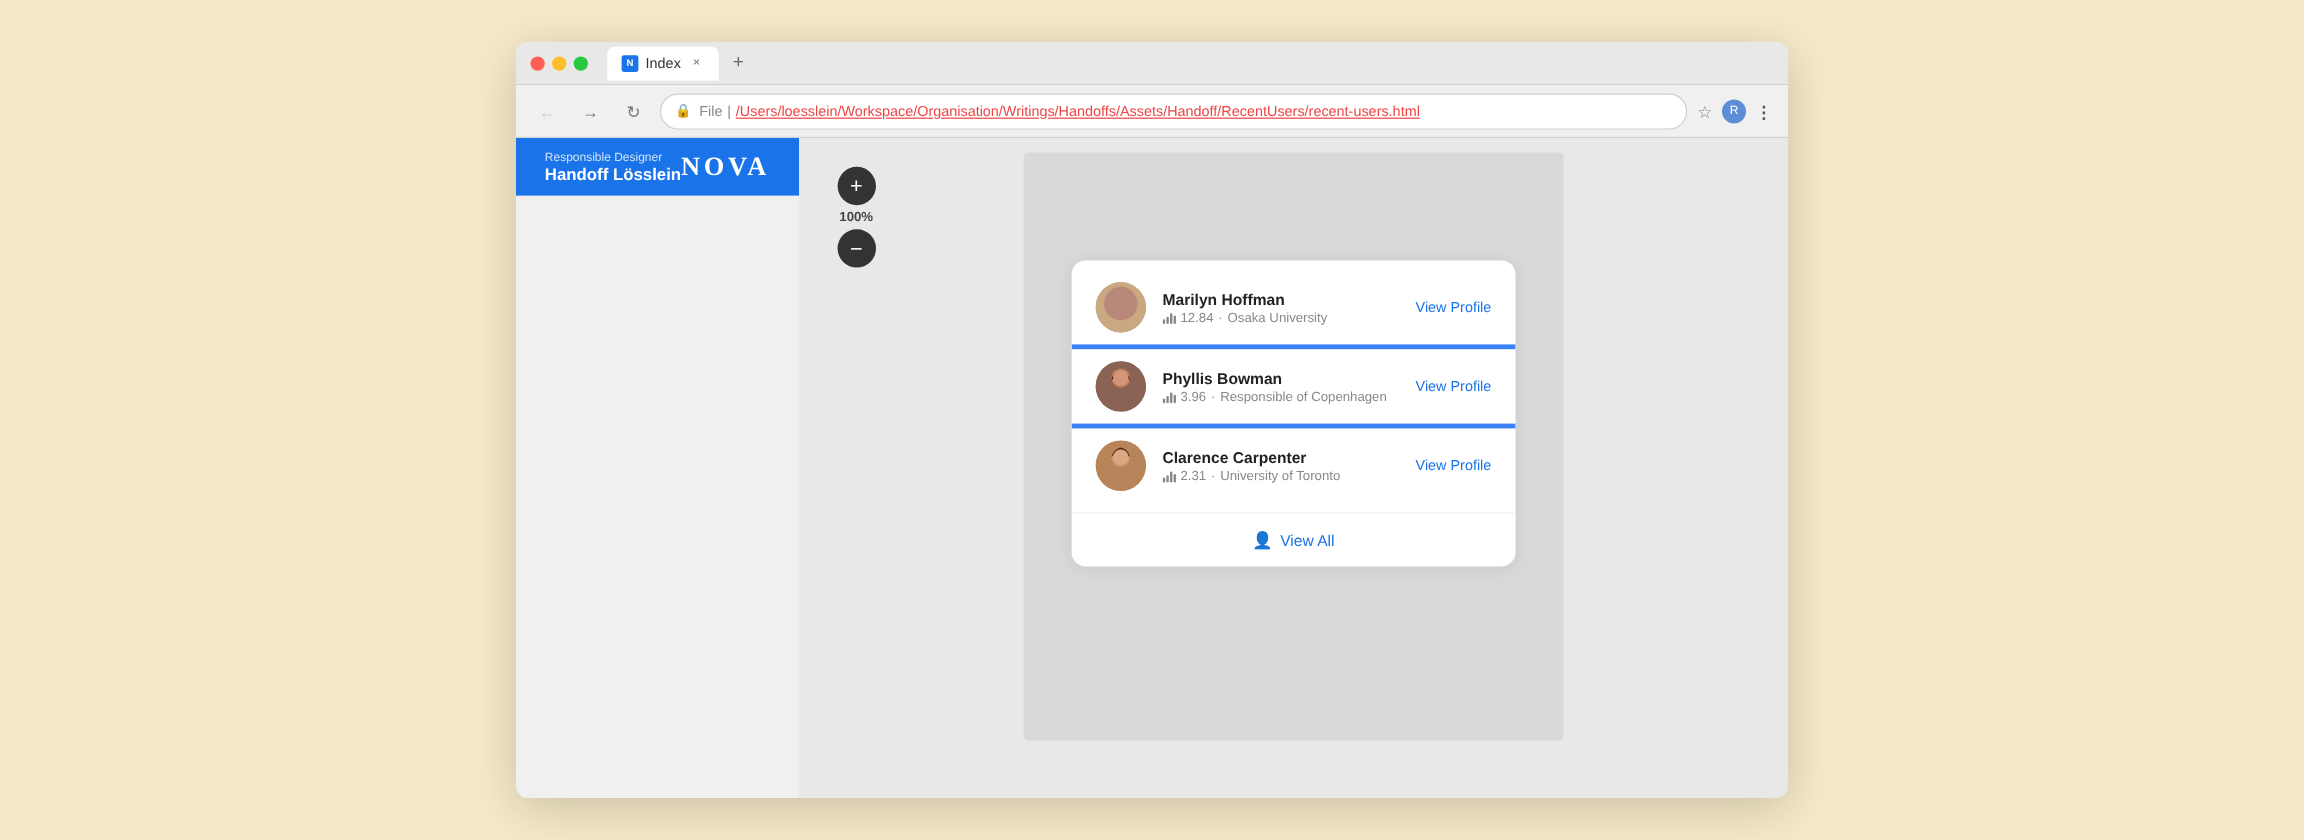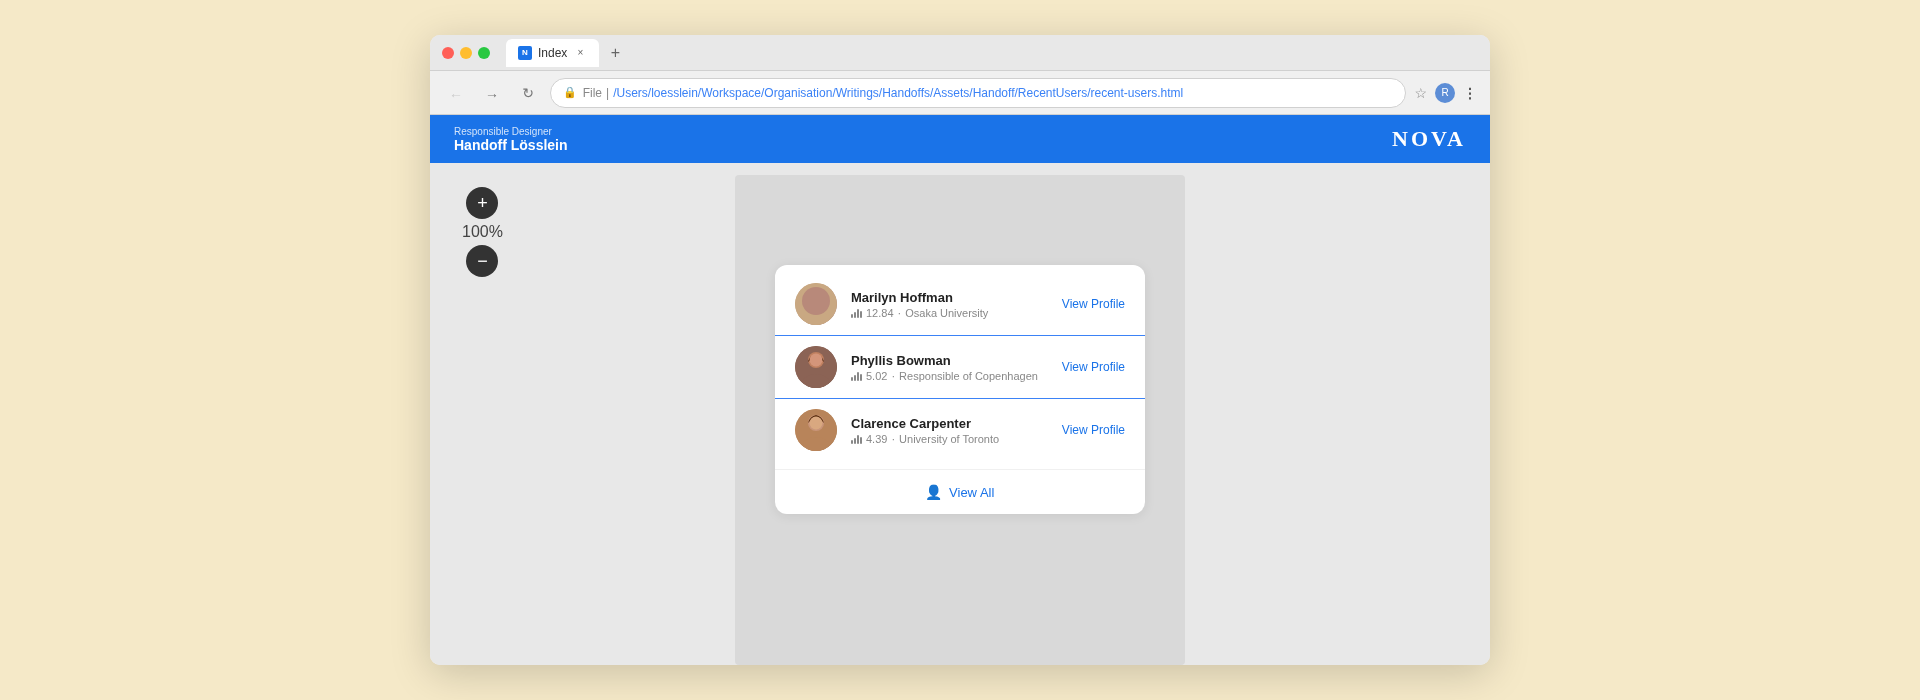--- a/index.html
+++ b/index.html
@@ -131,22 +131,23 @@
       cursor: pointer;
     }
     .nav-btn.disabled { color: #ccc; cursor: default; }
 
     .address-file-label {
       color: #888;
       font-size: 12px;
     }
 
     .address-url {
-      color: #3b82f6;
+      color: #ef4444;
       font-size: 12px;
+      text-decoration: underline;
     }
 
     .address-lock-icon {
       color: #888;
       font-size: 11px;
       margin-right: 2px;
     }
 
     .address-wrapper {
       flex: 1;
@@ -181,21 +182,21 @@
       color: #666;
       font-size: 16px;
       font-weight: bold;
       letter-spacing: 1px;
     }
 
     
     .page-content {
       flex: 1;
       display: flex;
-      flex-direction: column;
+      flex-direction: row;
       overflow: hidden;
     }
 
     
     .app-header {
       background: #1a73e8;
       height: 48px;
       display: flex;
       align-items: center;
       padding: 0 24px;
@@ -254,23 +255,23 @@
       display: flex;
       align-items: center;
       justify-content: center;
       color: white;
       font-size: 18px;
       font-weight: 300;
       cursor: pointer;
     }
 
     .zoom-level {
-      font-size: 16px;
+      font-size: 11px;
       color: #444;
-      font-weight: 400;
+      font-weight: 700;
     }
 
     
     .canvas-area {
       flex: 1;
       display: flex;
       align-items: flex-start;
       justify-content: center;
       padding-top: 12px;
     }
@@ -301,21 +302,21 @@
     }
 
     .user-item {
       display: flex;
       align-items: center;
       padding: 10px 20px;
       gap: 14px;
     }
 
     .user-item + .user-item {
-      border-top: 1px solid #3b82f6;
+      border-top: 4px solid #3b82f6;
     }
 
     .avatar-img {
       width: 42px;
       height: 42px;
       border-radius: 50%;
       flex-shrink: 0;
       overflow: hidden;
       background: #ccc;
     }
@@ -516,21 +517,21 @@
                 </div>
                 <div class="user-info">
                   <div class="user-name">Phyllis Bowman</div>
                   <div class="user-meta">
                     <span class="bar-icon">
                       <span style="height:4px;"></span>
                       <span style="height:6px;"></span>
                       <span style="height:9px;"></span>
                       <span style="height:7px;"></span>
                     </span>
-                    <span>5.02</span>
+                    <span>3.96</span>
                     <span>·</span>
                     <span>Responsible of Copenhagen</span>
                   </div>
                 </div>
                 <span class="view-profile-btn">View Profile</span>
               </div>
 
               <div class="user-item">
                 <div class="avatar-img avatar-clarence">
                   <svg viewBox="0 0 42 42" width="42" height="42" style="border-radius:50%;display:block;">
@@ -543,21 +544,21 @@
                 </div>
                 <div class="user-info">
                   <div class="user-name">Clarence Carpenter</div>
                   <div class="user-meta">
                     <span class="bar-icon">
                       <span style="height:4px;"></span>
                       <span style="height:6px;"></span>
                       <span style="height:9px;"></span>
                       <span style="height:7px;"></span>
                     </span>
-                    <span>4.39</span>
+                    <span>2.31</span>
                     <span>·</span>
                     <span>University of Toronto</span>
                   </div>
                 </div>
                 <span class="view-profile-btn">View Profile</span>
               </div>
 
             </div>
 
             <div class="card-divider"></div>

